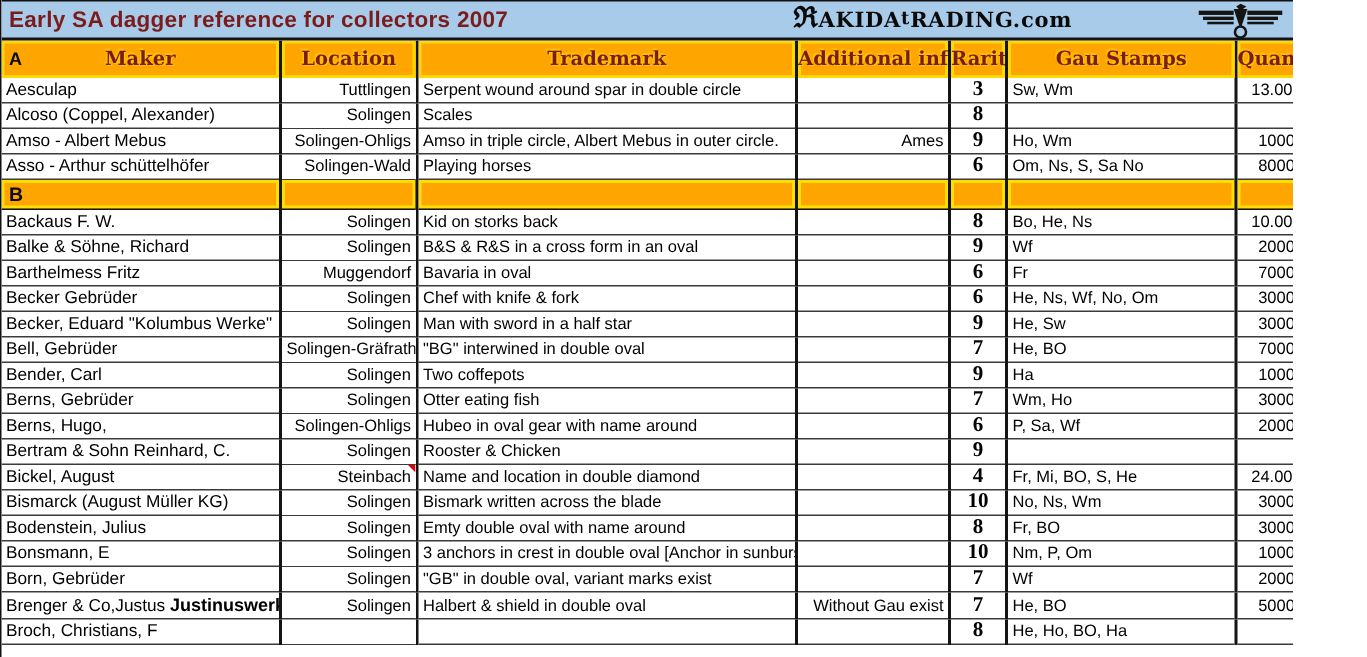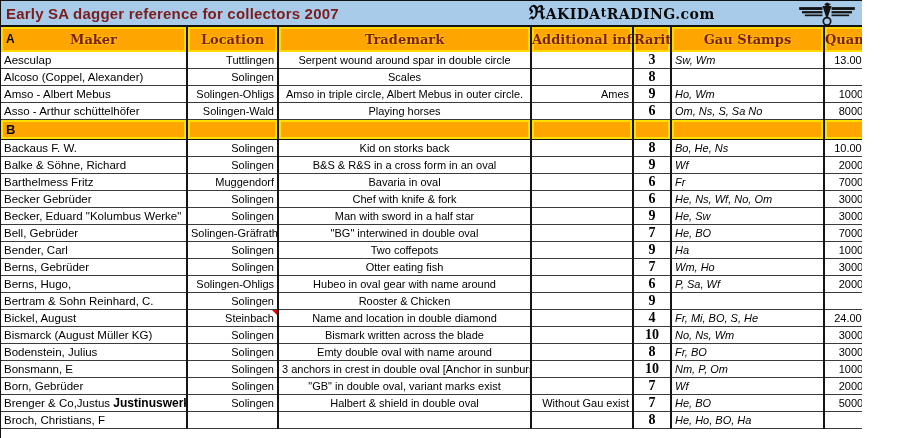--- a/index.html
+++ b/index.html
@@ -26,24 +26,24 @@
   th .a-letter{position:absolute;left:5px;top:5px;color:#0a0a0a;font-family:"Liberation Sans",sans-serif;
      font-size:12px;font-weight:bold;text-shadow:none;}
 
   td{height:16px;line-height:16px;border-right:2px solid #141414;border-bottom:1px solid #3b3b3b;
      font-size:11px;color:#000;overflow:hidden;white-space:nowrap;padding:0 3px;box-sizing:content-box;background:#fff;}
   tr.section td{background:#FFA500;height:19px;box-shadow:inset 0 0 0 2px #FFDF00;border-bottom:1px solid #141414;
      font-weight:bold;color:#0a0a0a;font-size:13px;line-height:19px;padding-left:5px;}
 
   .c-maker{text-align:left;font-size:11.5px;}
   .c-location{text-align:right;}
-  .c-trademark{text-align:center;}
+  .c-trademark{text-align:left;}
   .c-info{text-align:right;}
   .c-rarity{text-align:center;font-family:"Liberation Serif",serif;font-weight:bold;font-size:14px;}
-  .c-gau{text-align:left;font-style:italic;}
+  .c-gau{text-align:left;}
   .c-qty{text-align:center;}
   .c-rzm{text-align:left;padding-left:2px;}
   td.c-location{position:relative;}
   .comment{position:absolute;top:0;right:0;width:0;height:0;border-top:5px solid #E00000;border-left:5px solid transparent;}
   b.mbold{font-weight:bold;font-size:12px;}
 </style>
 </head>
 <body>
 
 <div class="page">

